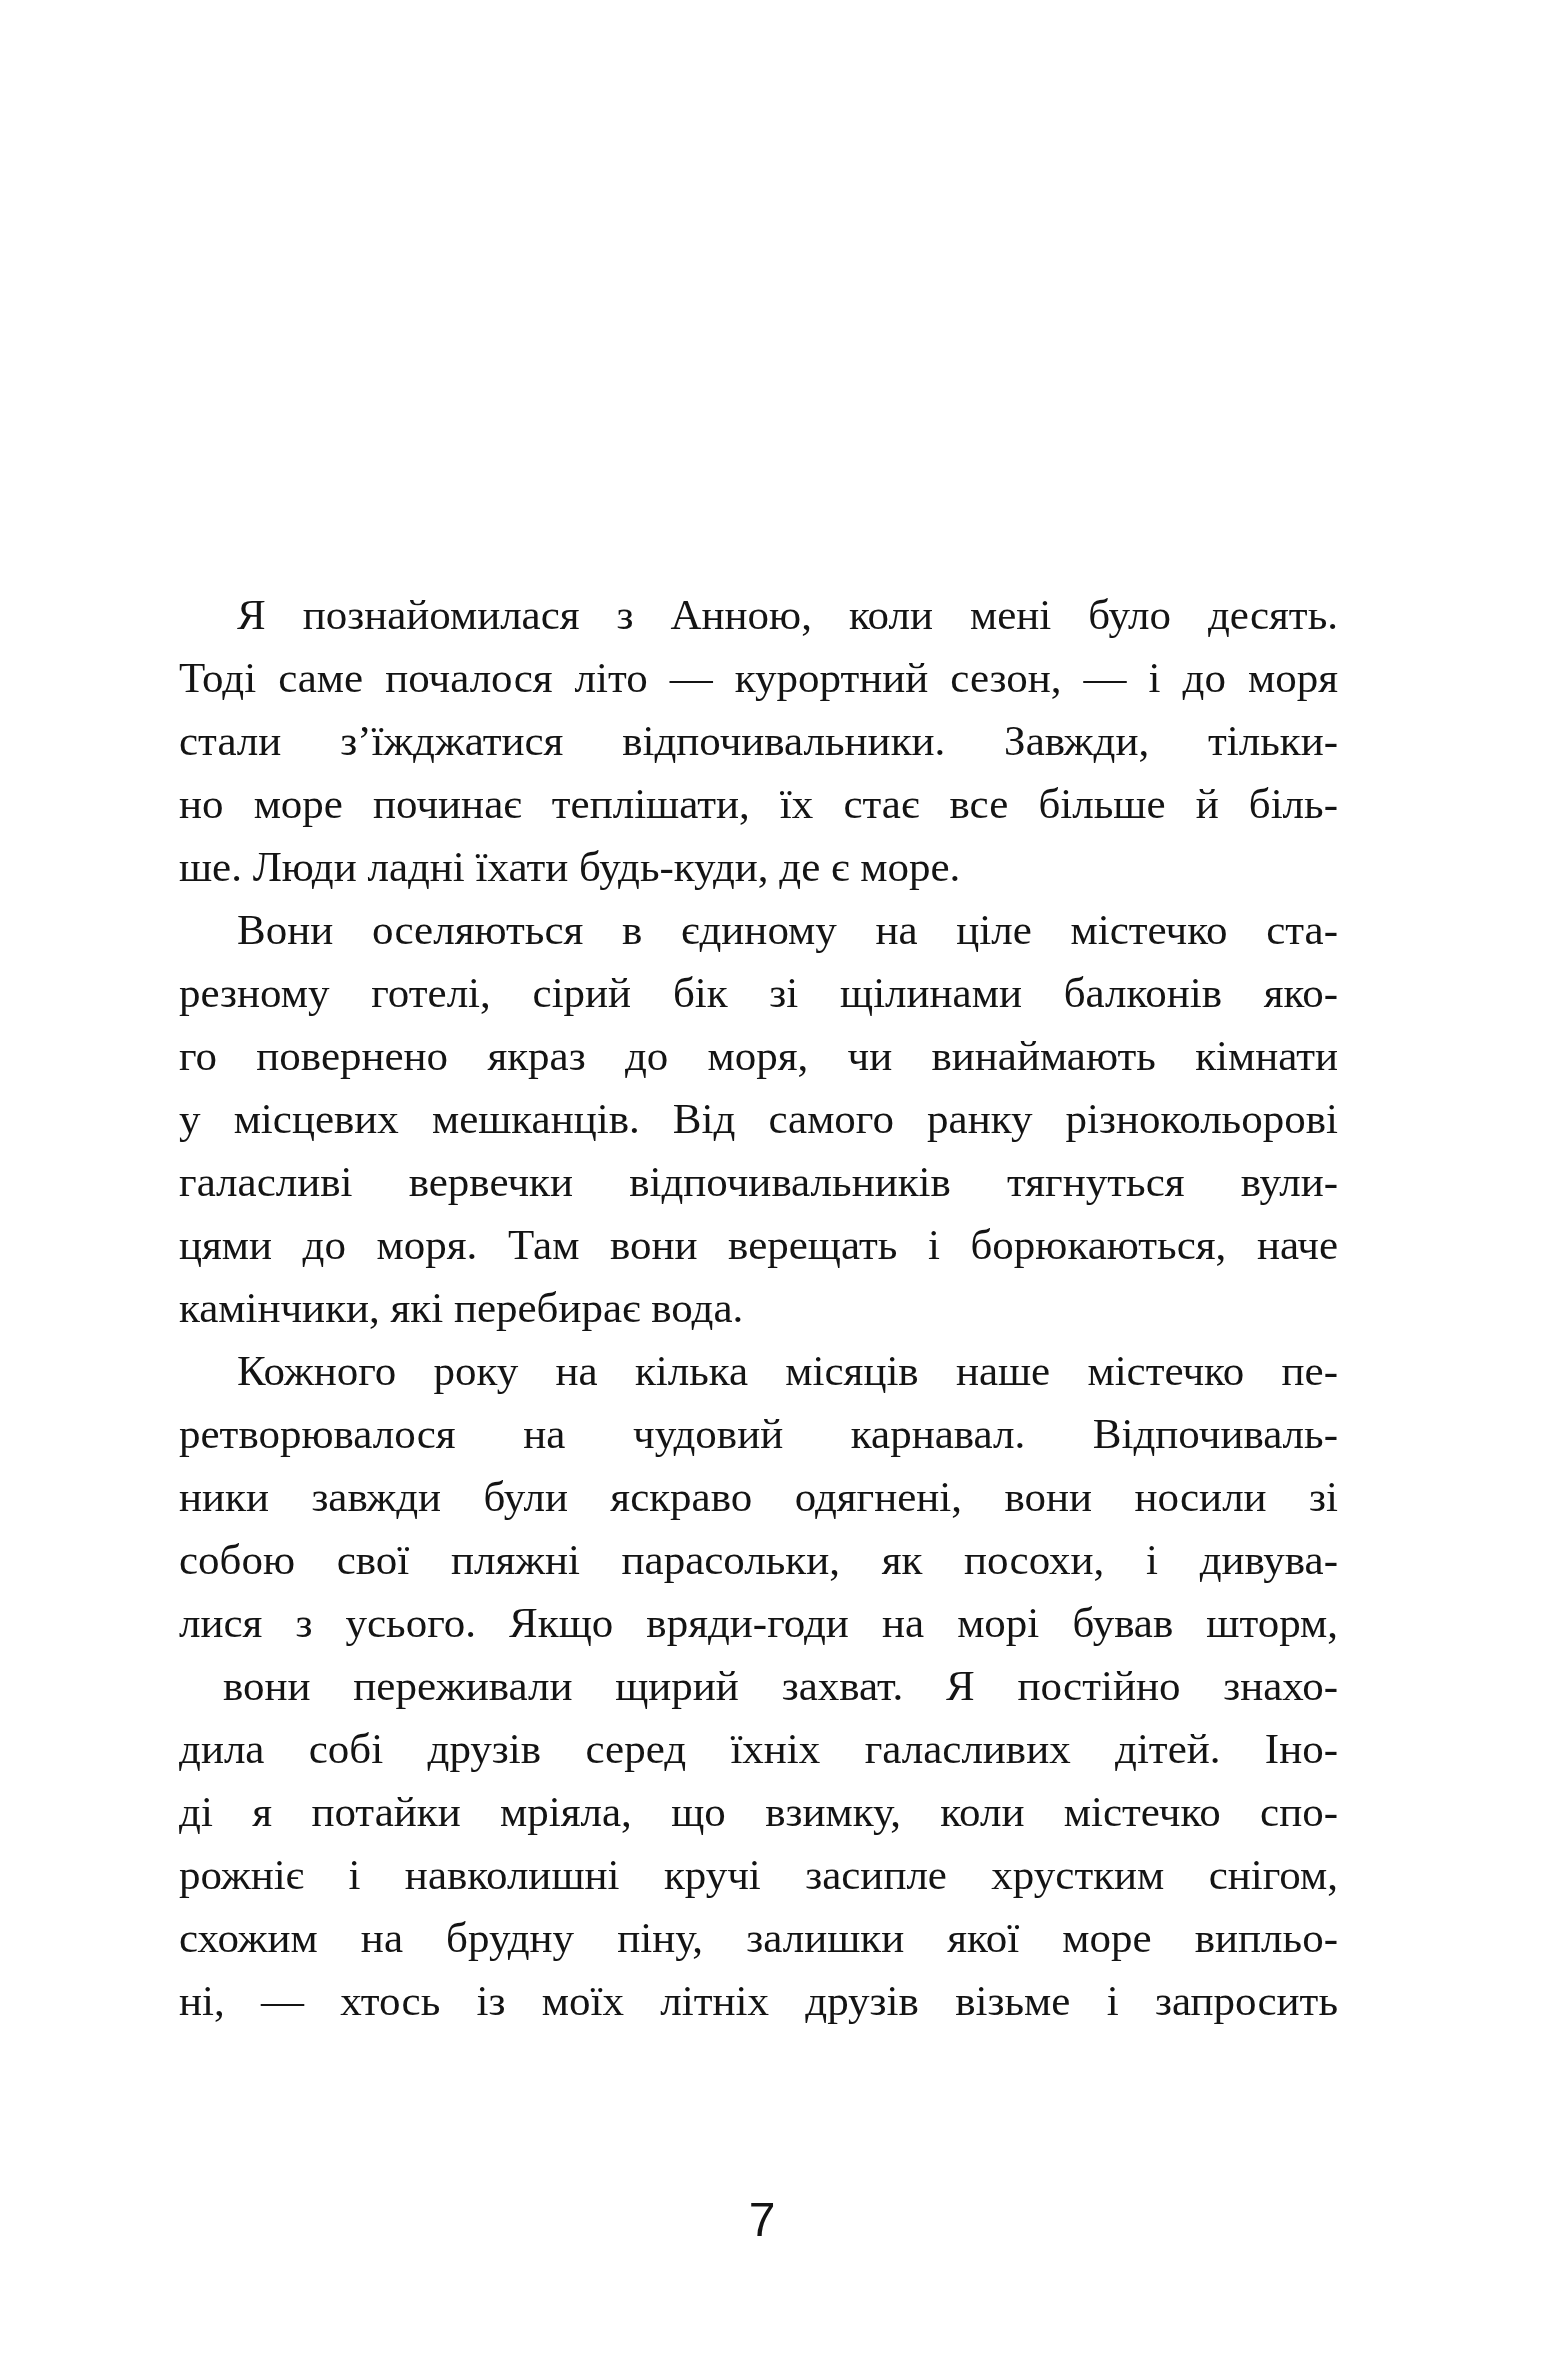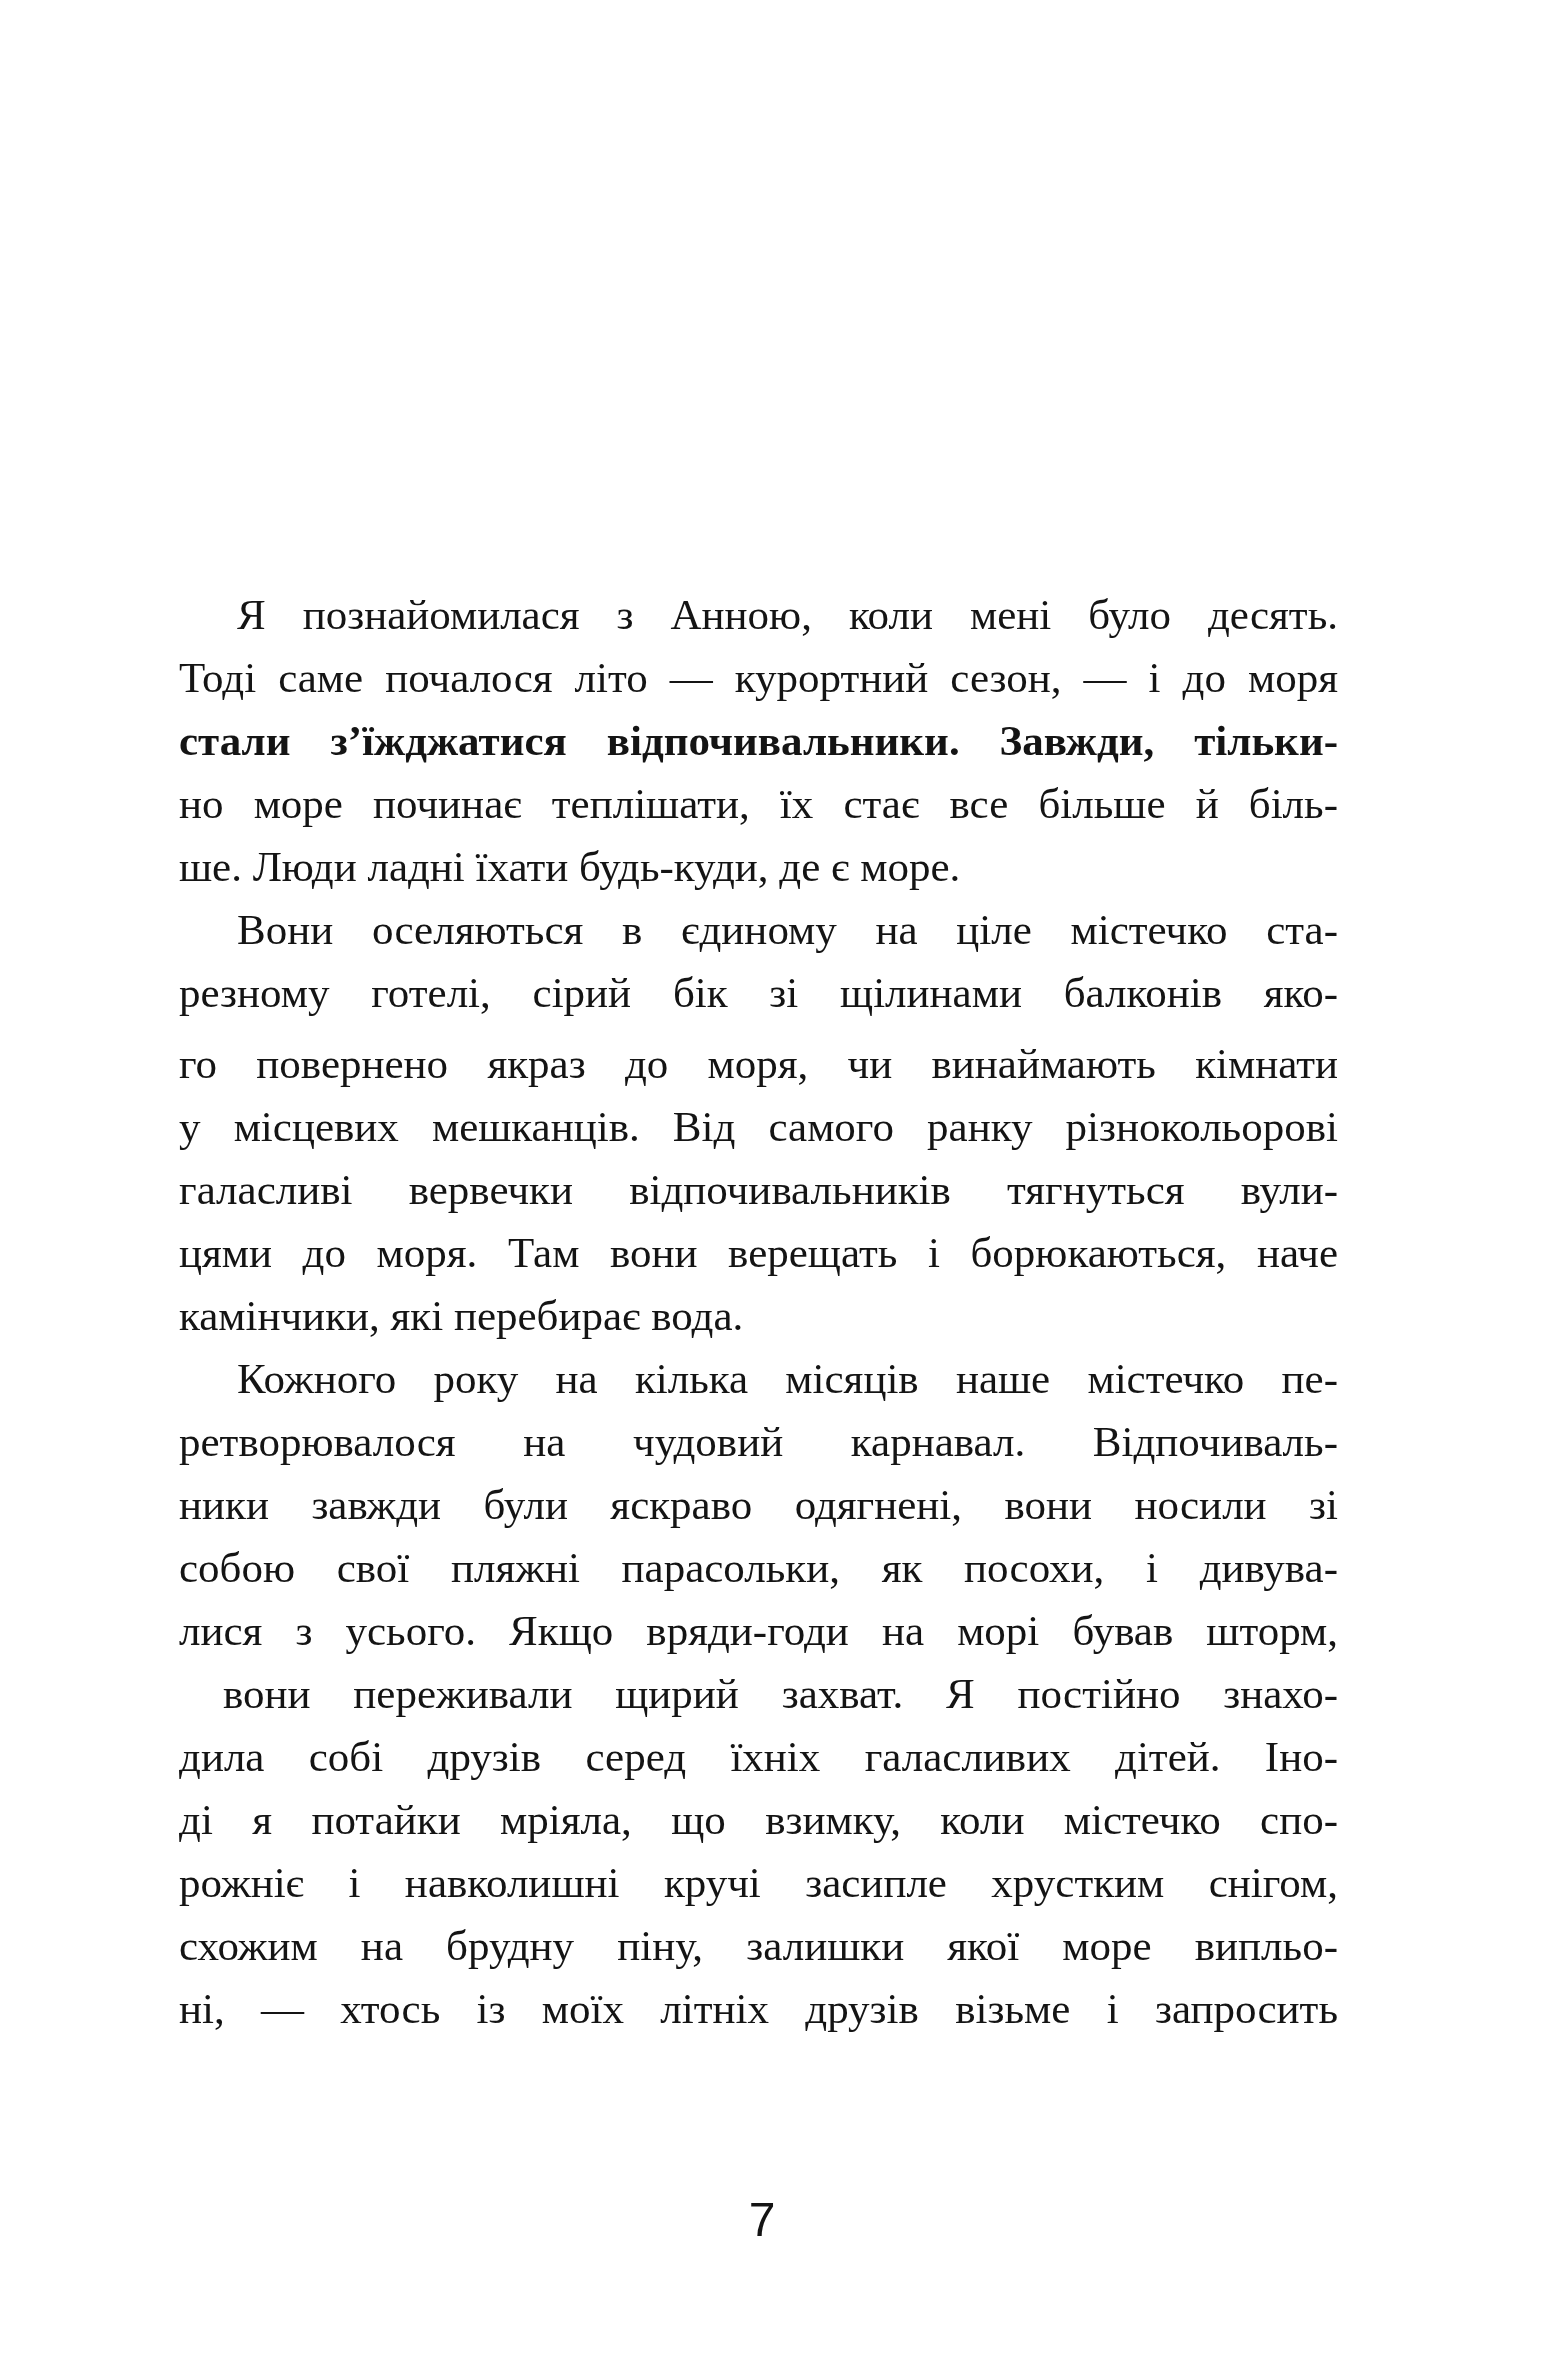--- a/index.html
+++ b/index.html
@@ -60,29 +60,29 @@
   </style>
 </head>
 <body>
 
 <div class="page">
   <div class="text-block">
 
     <div>
       <span class="line indent" style="white-space: normal;">Я познайомилася з Анною, коли мені було десять.</span>
       <span class="line" style="white-space: normal;">Тоді саме почалося літо — курортний сезон, — і до моря</span>
-      <span class="line" style="white-space: normal; font-weight: bold;">стали з’їжджатися відпочивальники. Завжди, тільки-</span>
+      <span class="line" style="white-space: normal;">стали з’їжджатися відпочивальники. Завжди, тільки-</span>
       <span class="line" style="white-space: normal;">но море починає теплішати, їх стає все більше й біль-</span>
       <span class="line last" style="white-space: normal;">ше. Люди ладні їхати будь-куди, де є море.</span>
     </div>
 
     <div>
       <span class="line indent" style="white-space: normal;">Вони оселяються в єдиному на ціле містечко ста-</span>
       <span class="line" style="white-space: normal;">резному готелі, сірий бік зі щілинами балконів яко-</span>
-      <span class="line" style="white-space: normal; margin-top: 8px;">го повернено якраз до моря, чи винаймають кімнати</span>
+      <span class="line" style="white-space: normal;">го повернено якраз до моря, чи винаймають кімнати</span>
       <span class="line" style="white-space: normal;">у місцевих мешканців. Від самого ранку різнокольорові</span>
       <span class="line" style="white-space: normal;">галасливі вервечки відпочивальників тягнуться вули-</span>
       <span class="line" style="white-space: normal;">цями до моря. Там вони верещать і борюкаються, наче</span>
       <span class="line last" style="white-space: normal;">камінчики, які перебирає вода.</span>
     </div>
 
     <div>
       <span class="line indent" style="white-space: normal;">Кожного року на кілька місяців наше містечко пе-</span>
       <span class="line" style="white-space: normal;">ретворювалося на чудовий карнавал. Відпочиваль-</span>
       <span class="line" style="white-space: normal;">ники завжди були яскраво одягнені, вони носили зі</span>

